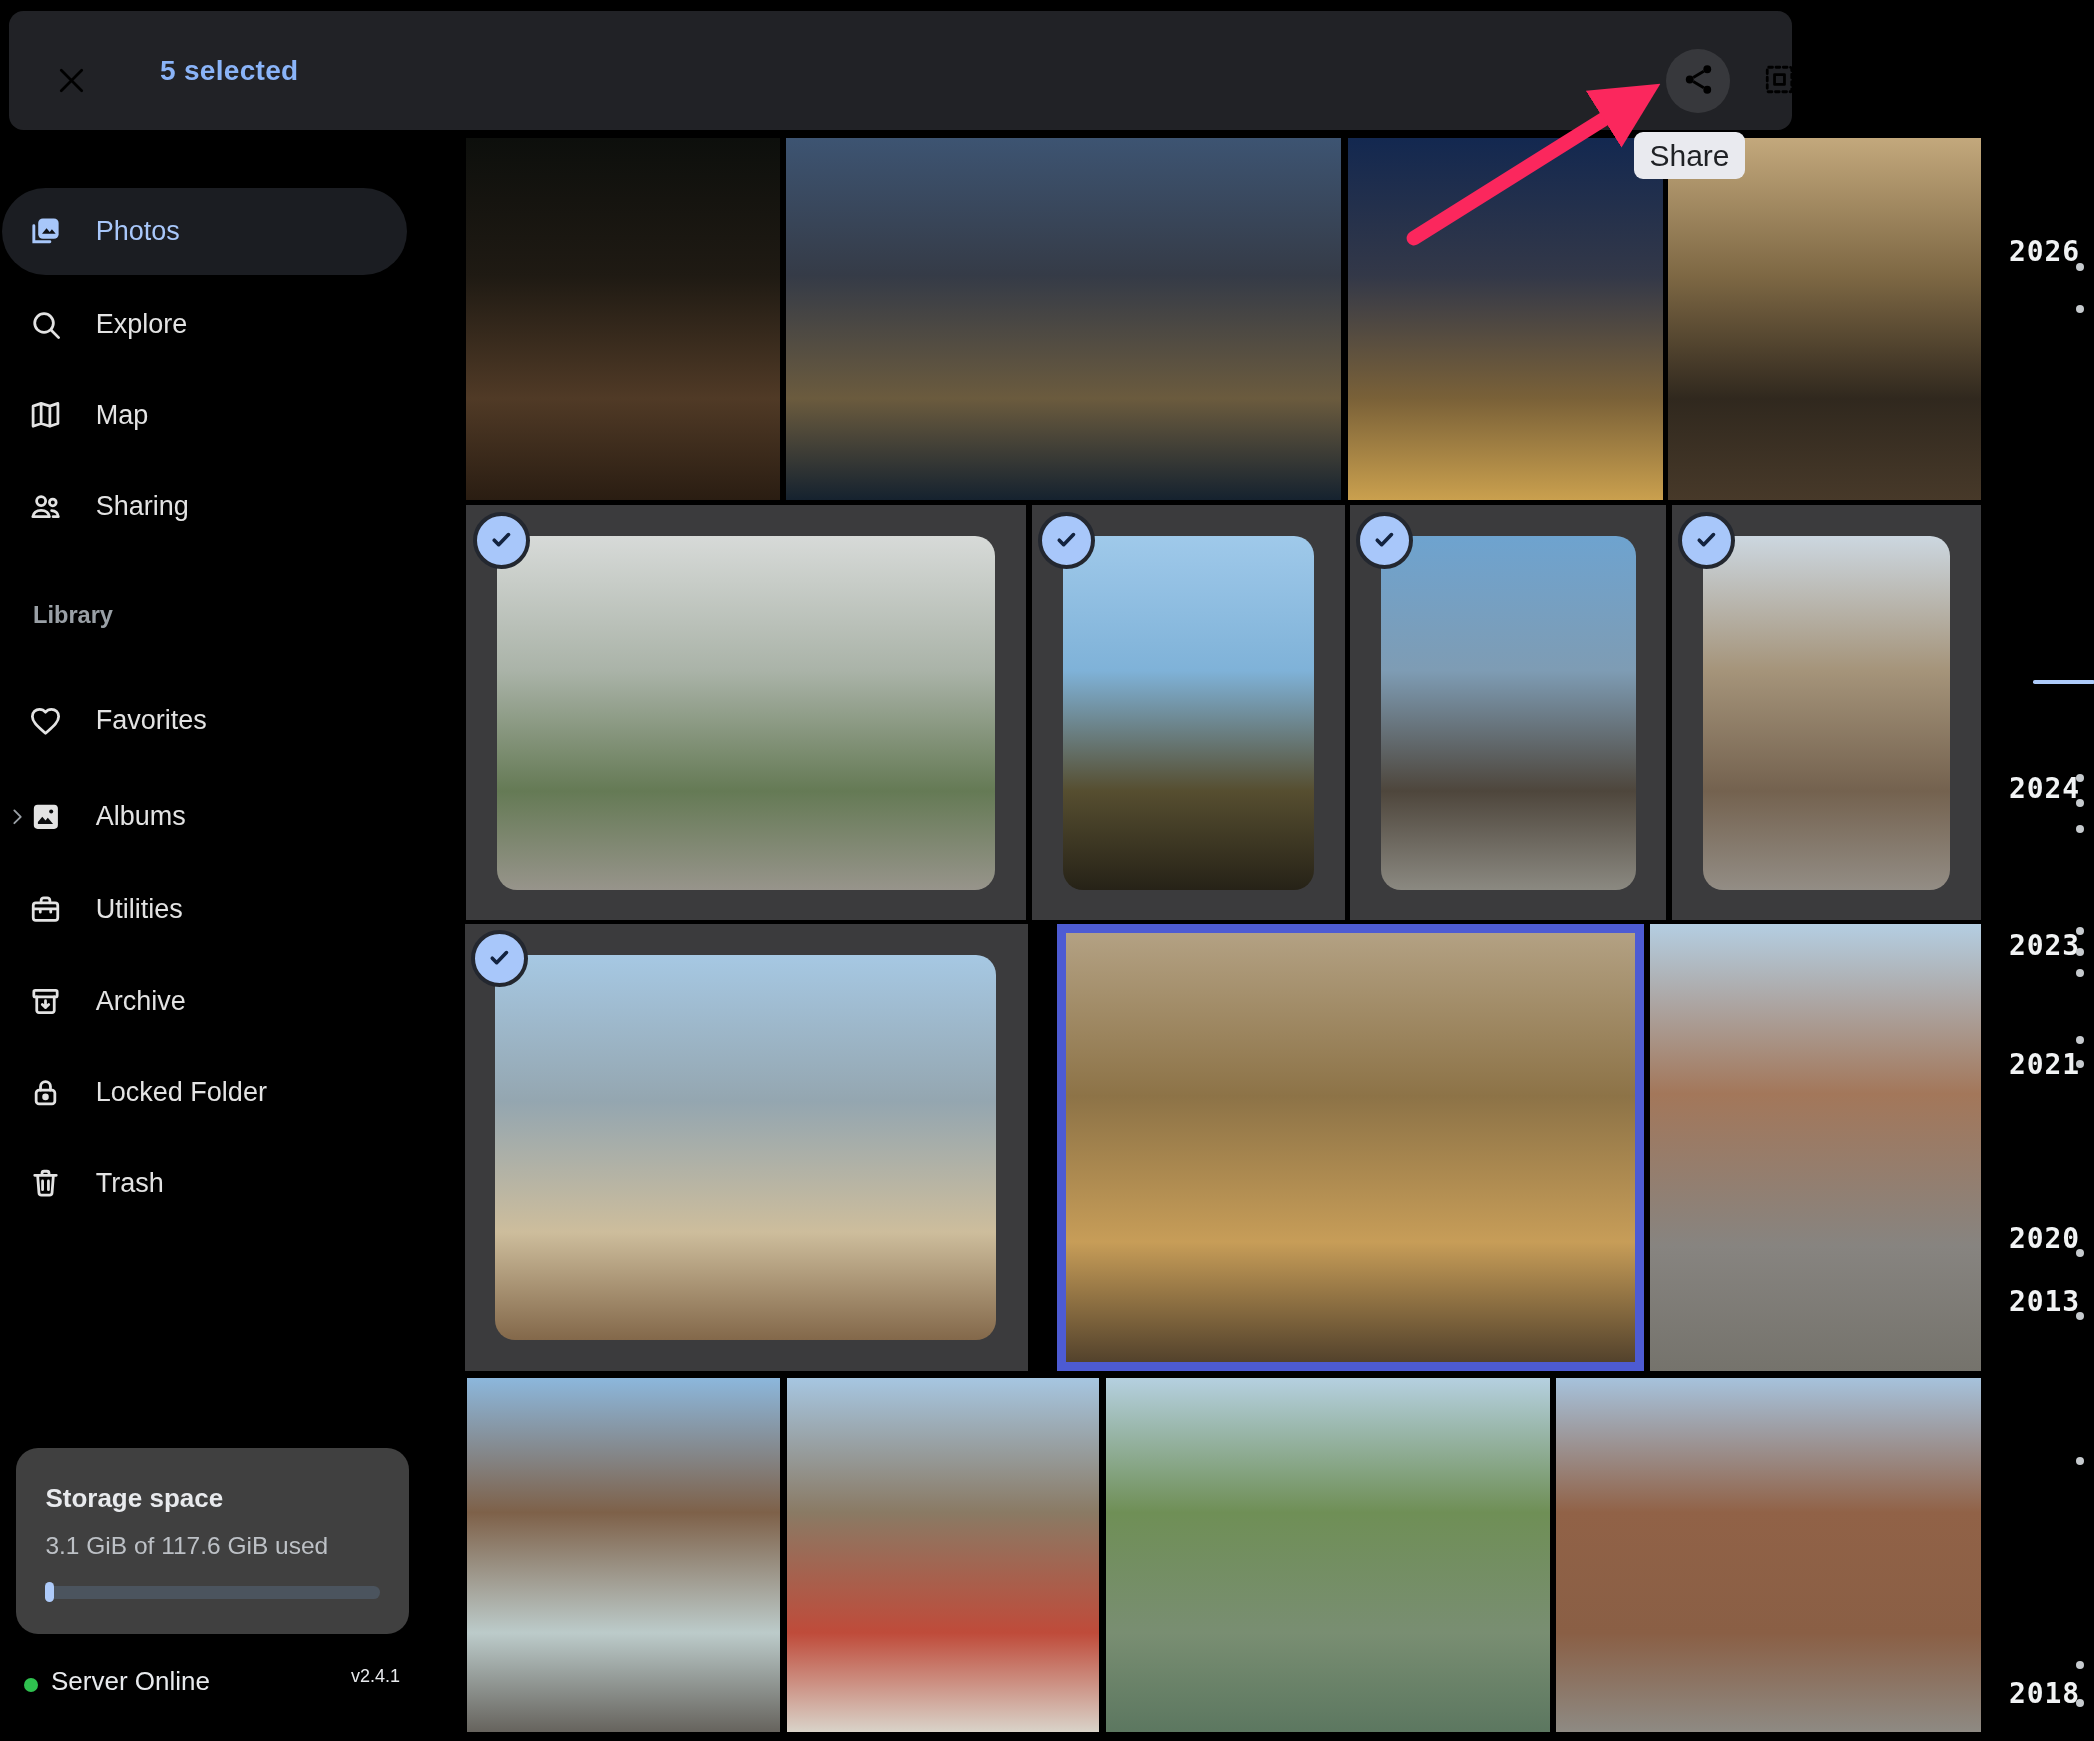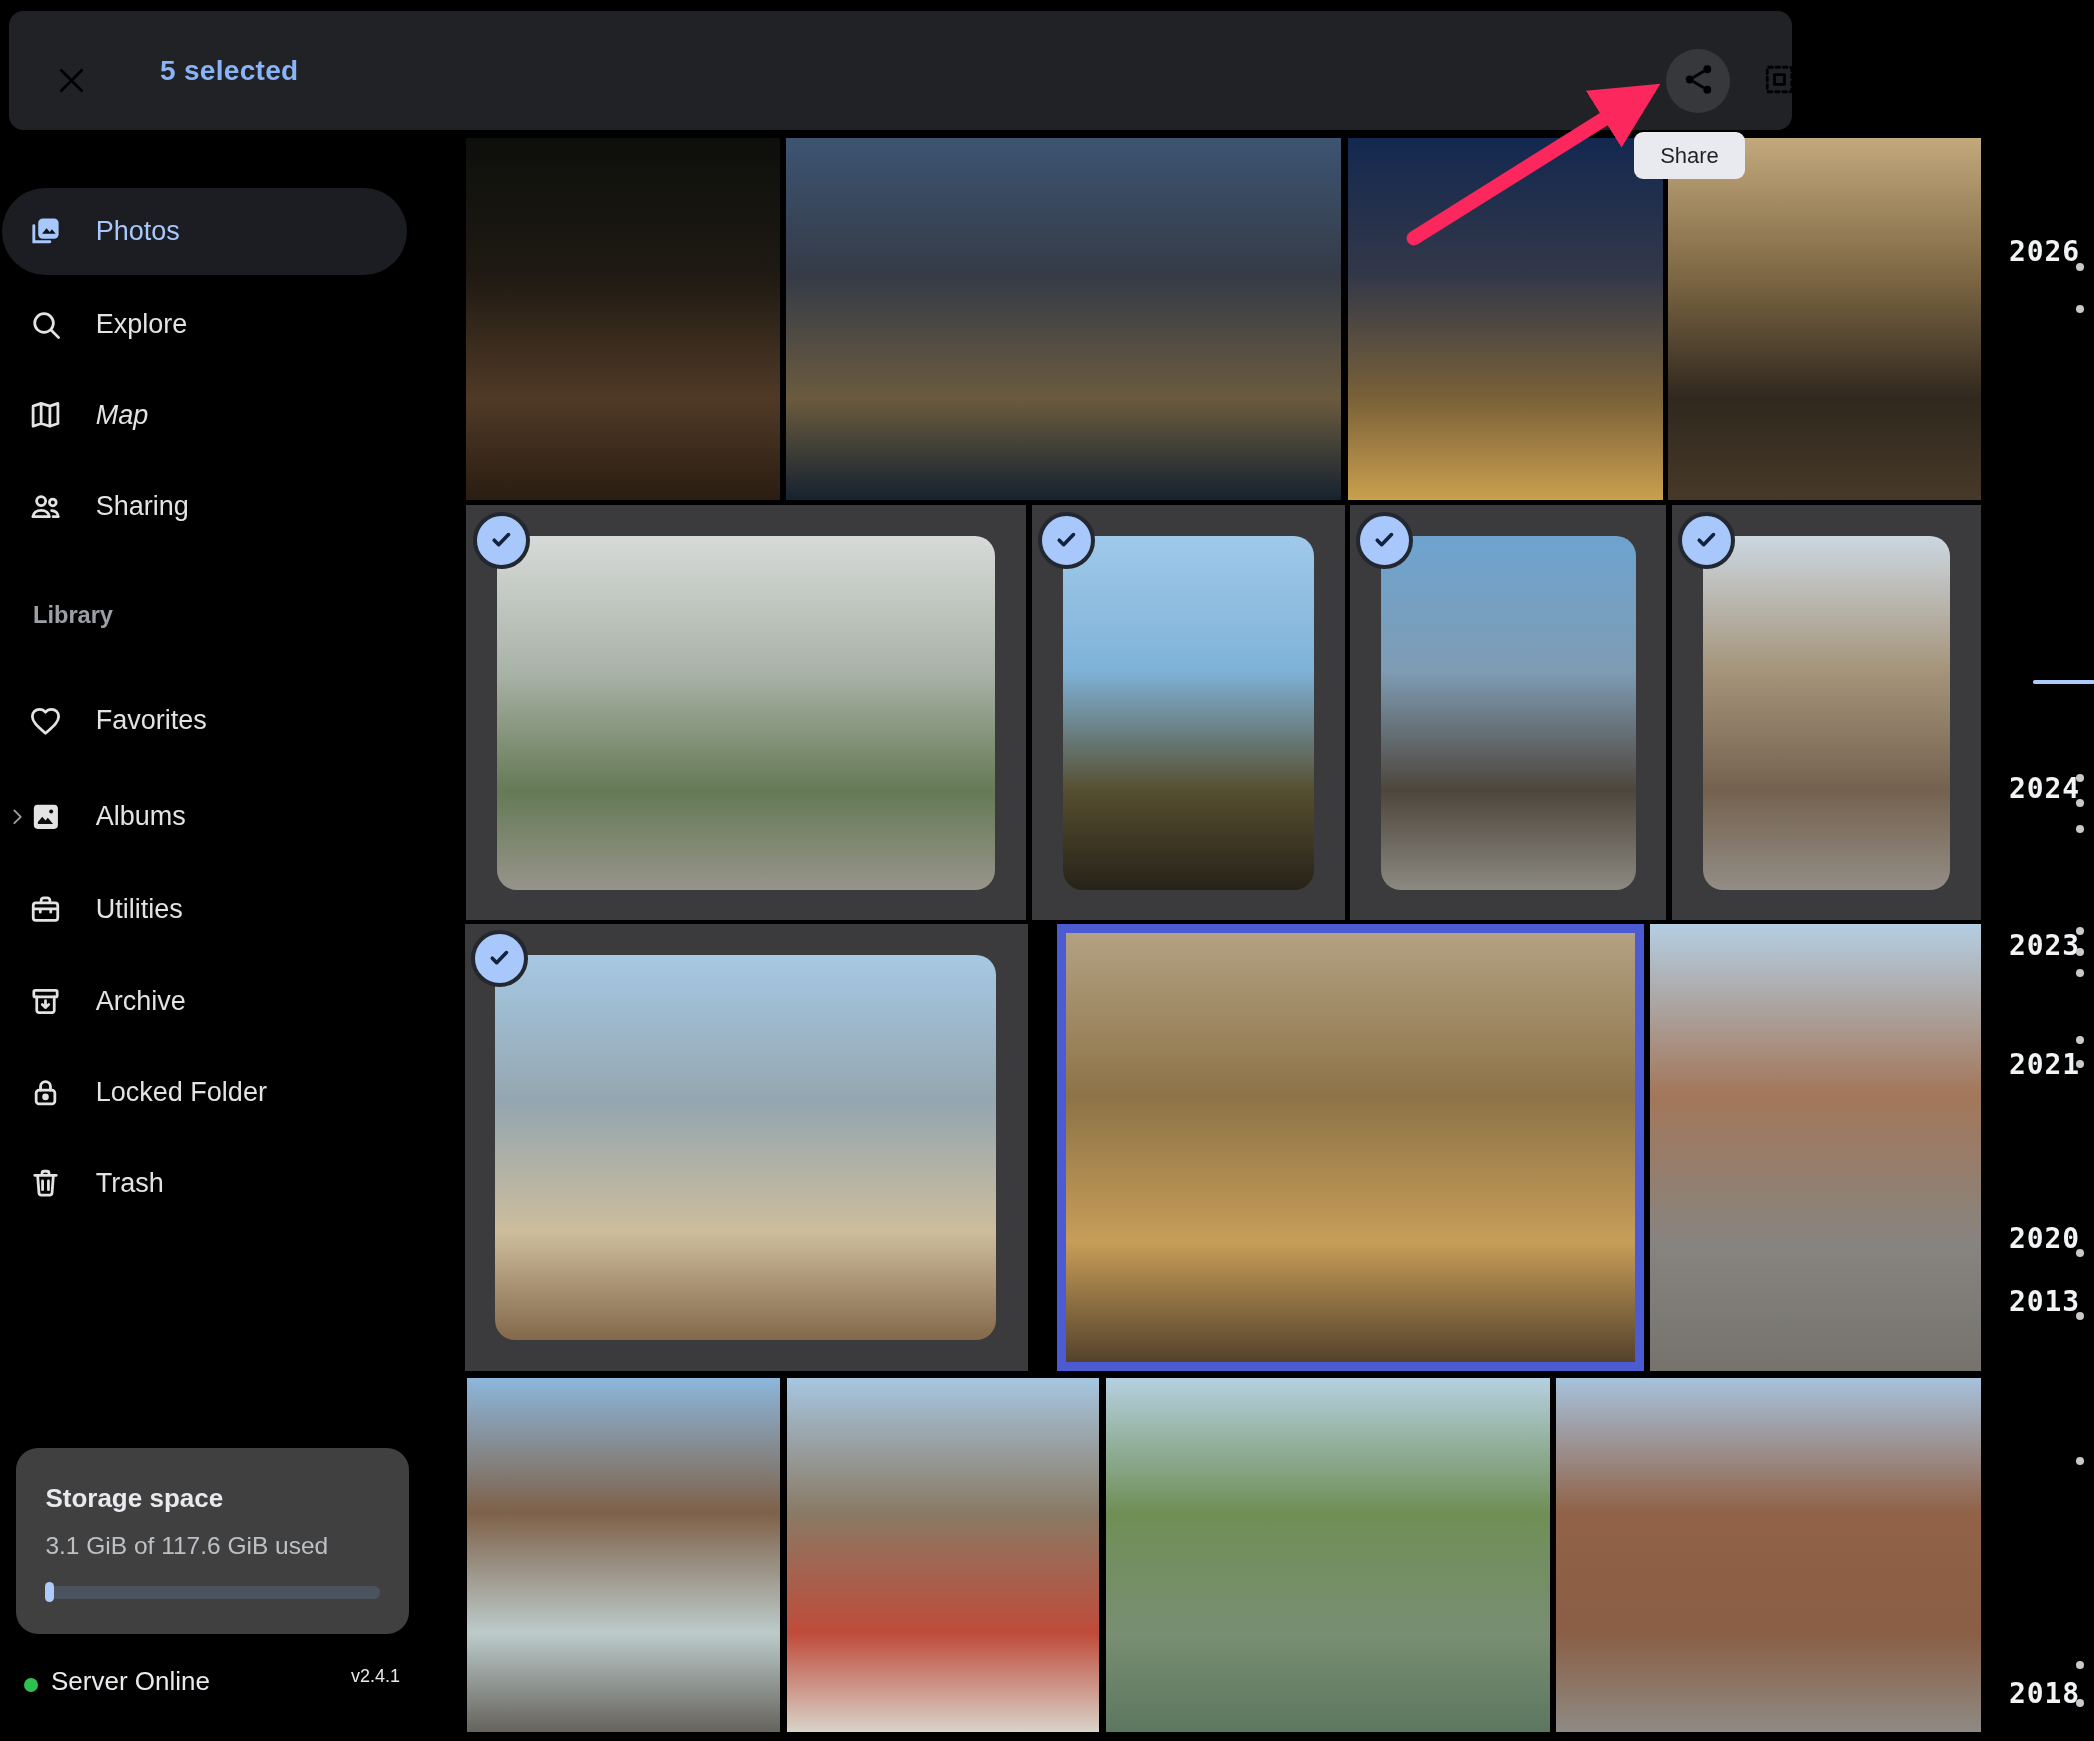--- a/index.html
+++ b/index.html
@@ -17,21 +17,21 @@
   .sel-count{position:absolute;left:151px;top:0;height:119px;display:flex;align-items:center;
              font-size:28px;font-weight:700;color:#8ab4f8;letter-spacing:0.3px;}
   .tb-action{position:absolute;top:41px;}
   .tb-action .hover-circle{position:absolute;left:50%;top:50%;width:64px;height:64px;border-radius:50%;
              transform:translate(-50%,-50%);background:rgba(255,255,255,.10);}
   .tb-action svg{position:relative;}
 
   
   .tooltip{position:absolute;left:1634px;top:132px;width:111px;height:47px;background:#e9eaef;
            color:#1f2125;border-radius:9px;display:flex;align-items:center;justify-content:center;
-           font-size:22px;font-weight:500;z-index:30;}
+           font-size:30px;font-weight:500;z-index:30;}
 
   
   #arrow-svg{position:absolute;left:0;top:0;pointer-events:none;z-index:40;}
 
   
   .sidebar{position:absolute;left:0;top:130px;width:418px;bottom:0;padding-left:40px;}
   .side-item{position:absolute;left:1.8px;width:405px;height:87px;border-radius:44px;
              display:flex;align-items:center;cursor:pointer;}
   .side-item .ic{position:absolute;left:26px;width:35px;height:35px;display:flex;align-items:center;justify-content:center;}
   .side-item .ic svg{width:35px;height:35px;}
@@ -149,21 +149,21 @@
         </div>
         <div class="side-item" style="top: 151px;">
           <span class="ic" style="color:#e3e3e3">
             <svg viewBox="0 0 24 24" fill="none" stroke="currentColor" stroke-width="1.9" stroke-linecap="round" stroke-linejoin="round">
               <circle cx="11" cy="11" r="6.4"></circle>
               <path d="M15.8 15.8L21 21"></path>
             </svg>
           </span>
           <span class="lbl">Explore</span>
         </div>
-        <div class="side-item" style="top: 242px; font-style: italic;">
+        <div class="side-item" style="top: 242px;">
           <span class="ic" style="color:#e3e3e3">
             <svg viewBox="0 0 24 24" fill="none" stroke="currentColor" stroke-width="1.9" stroke-linecap="round" stroke-linejoin="round">
               <path d="M3.5 5.6v13.8l5.5-1.9 6 1.9 5.5-1.9V3.7l-5.5 1.9-6-1.9zM9 3.7v13.8M15 5.6v13.8"></path>
             </svg>
           </span>
           <span class="lbl">Map</span>
         </div>
         <div class="side-item" style="top: 333px;">
           <span class="ic" style="color:#e3e3e3">
             <svg viewBox="0 0 24 24" fill="none" stroke="currentColor" stroke-width="1.9" stroke-linecap="round" stroke-linejoin="round">

